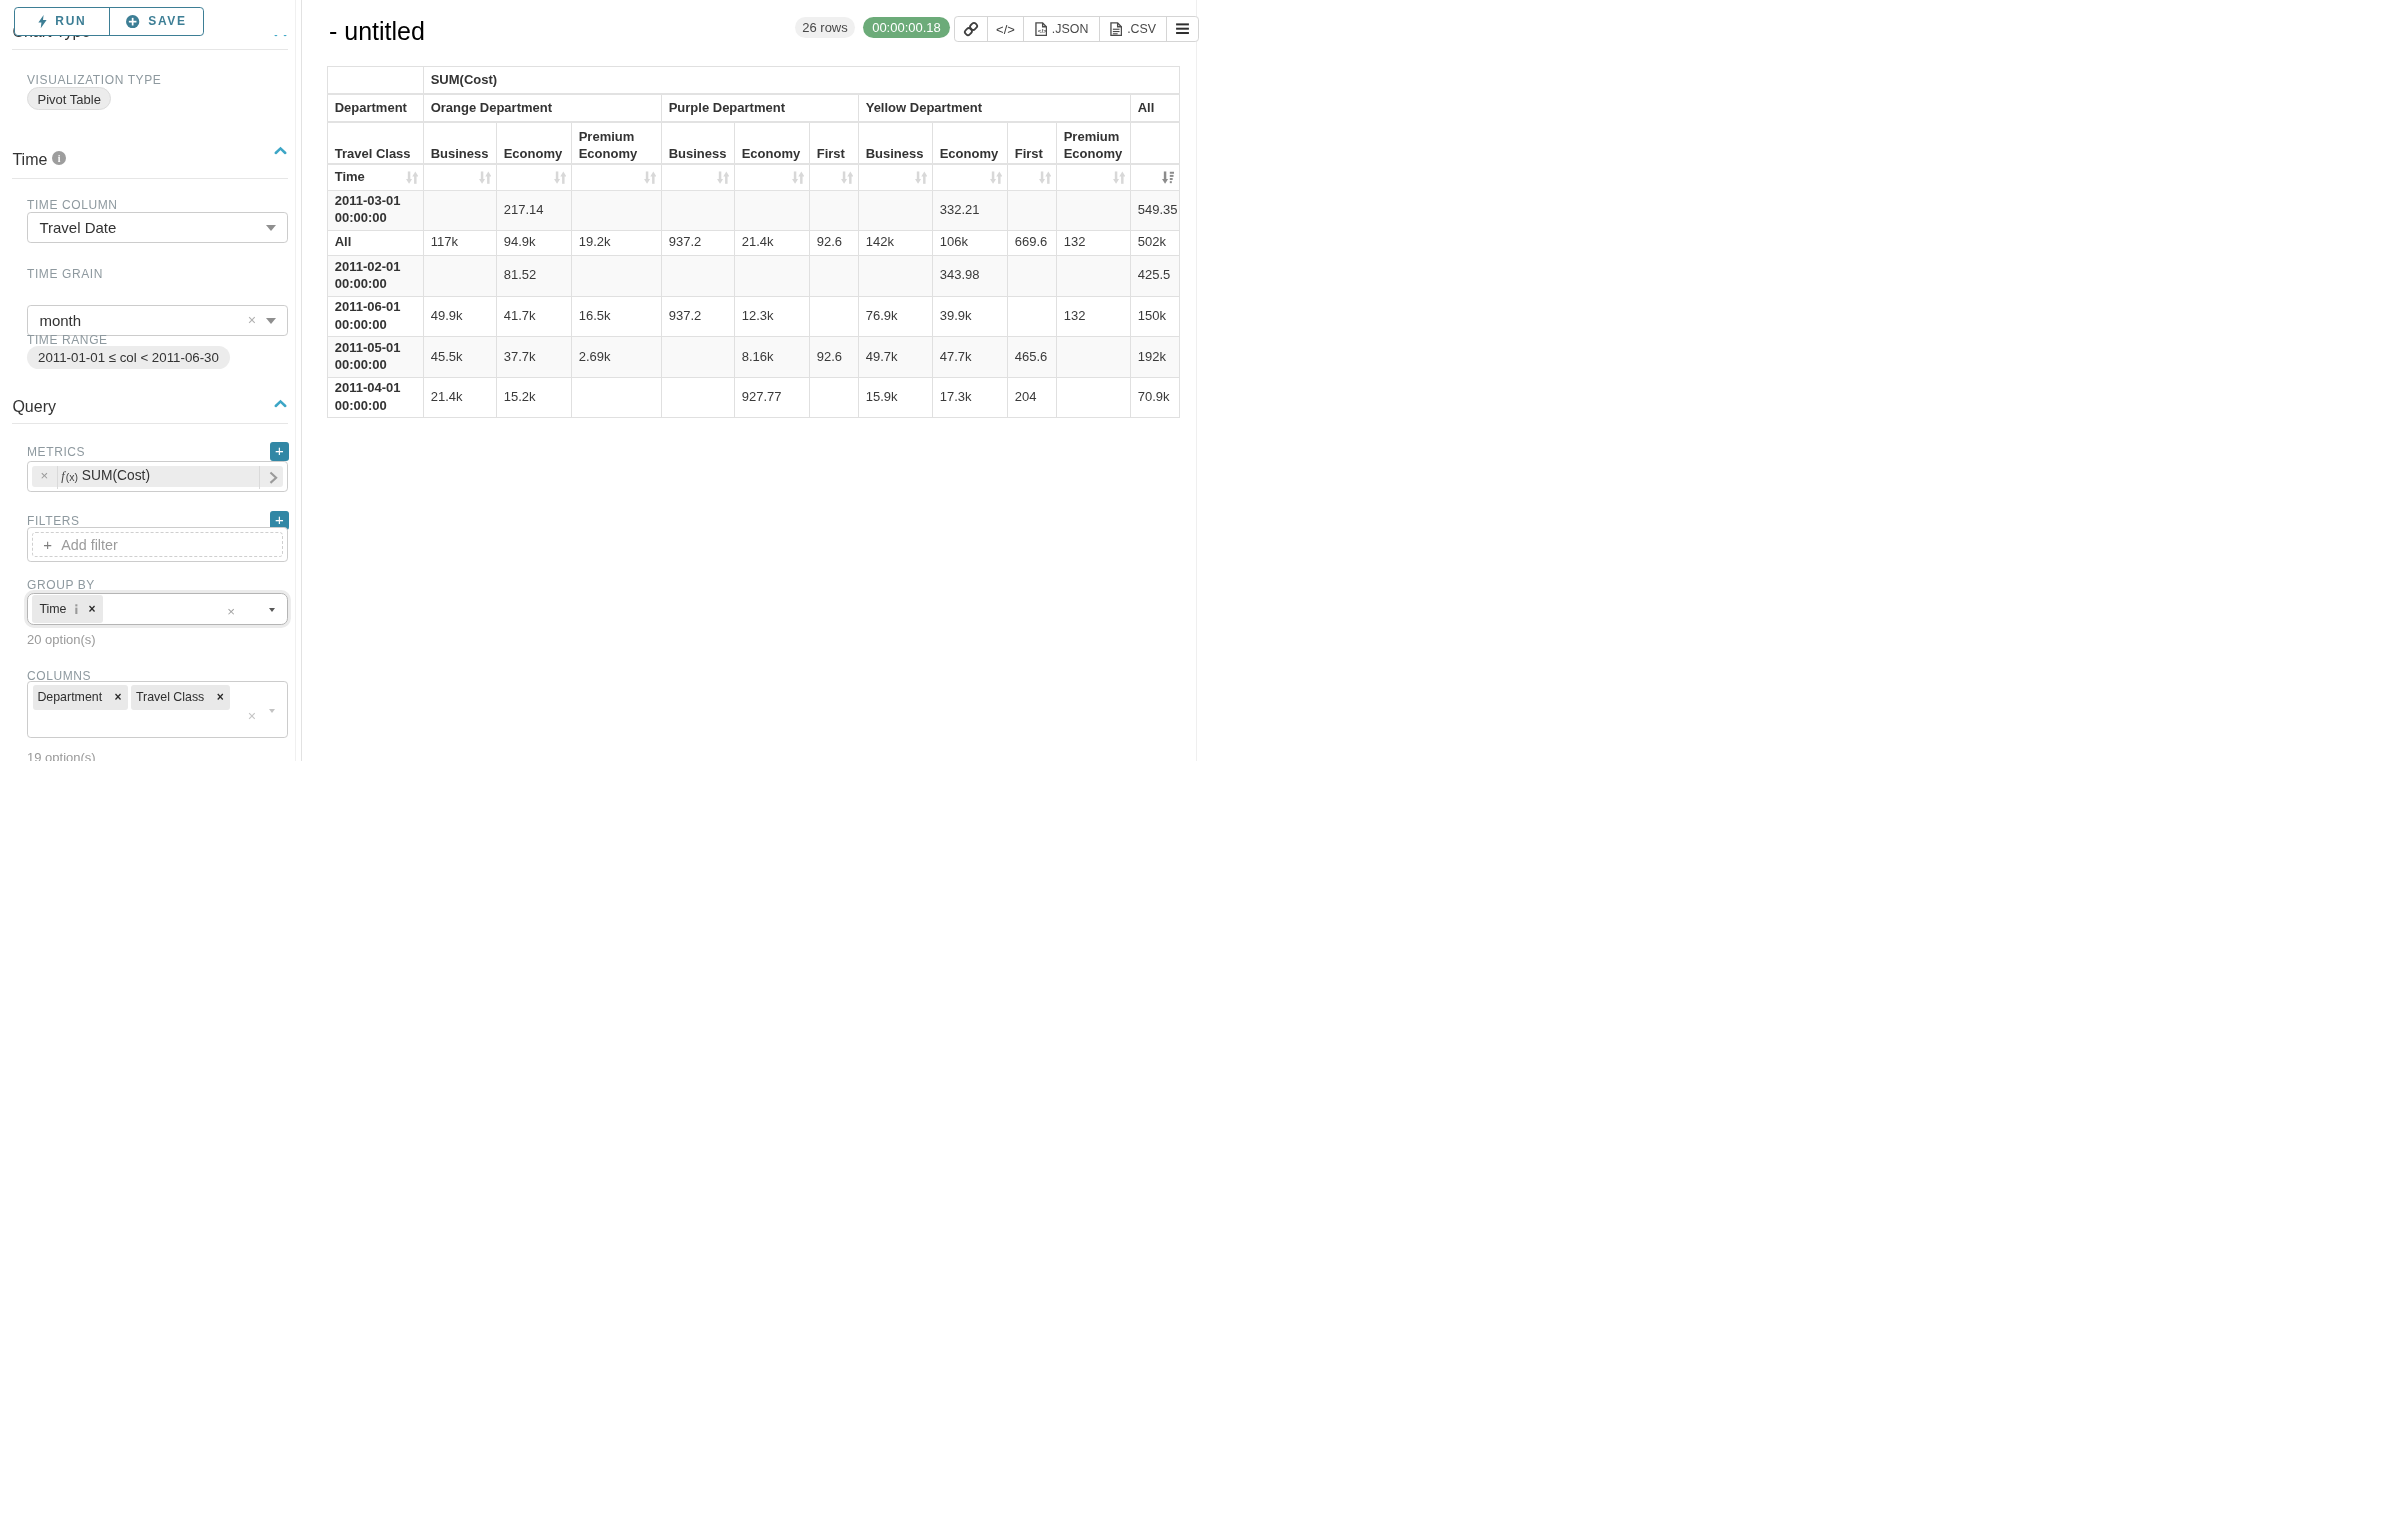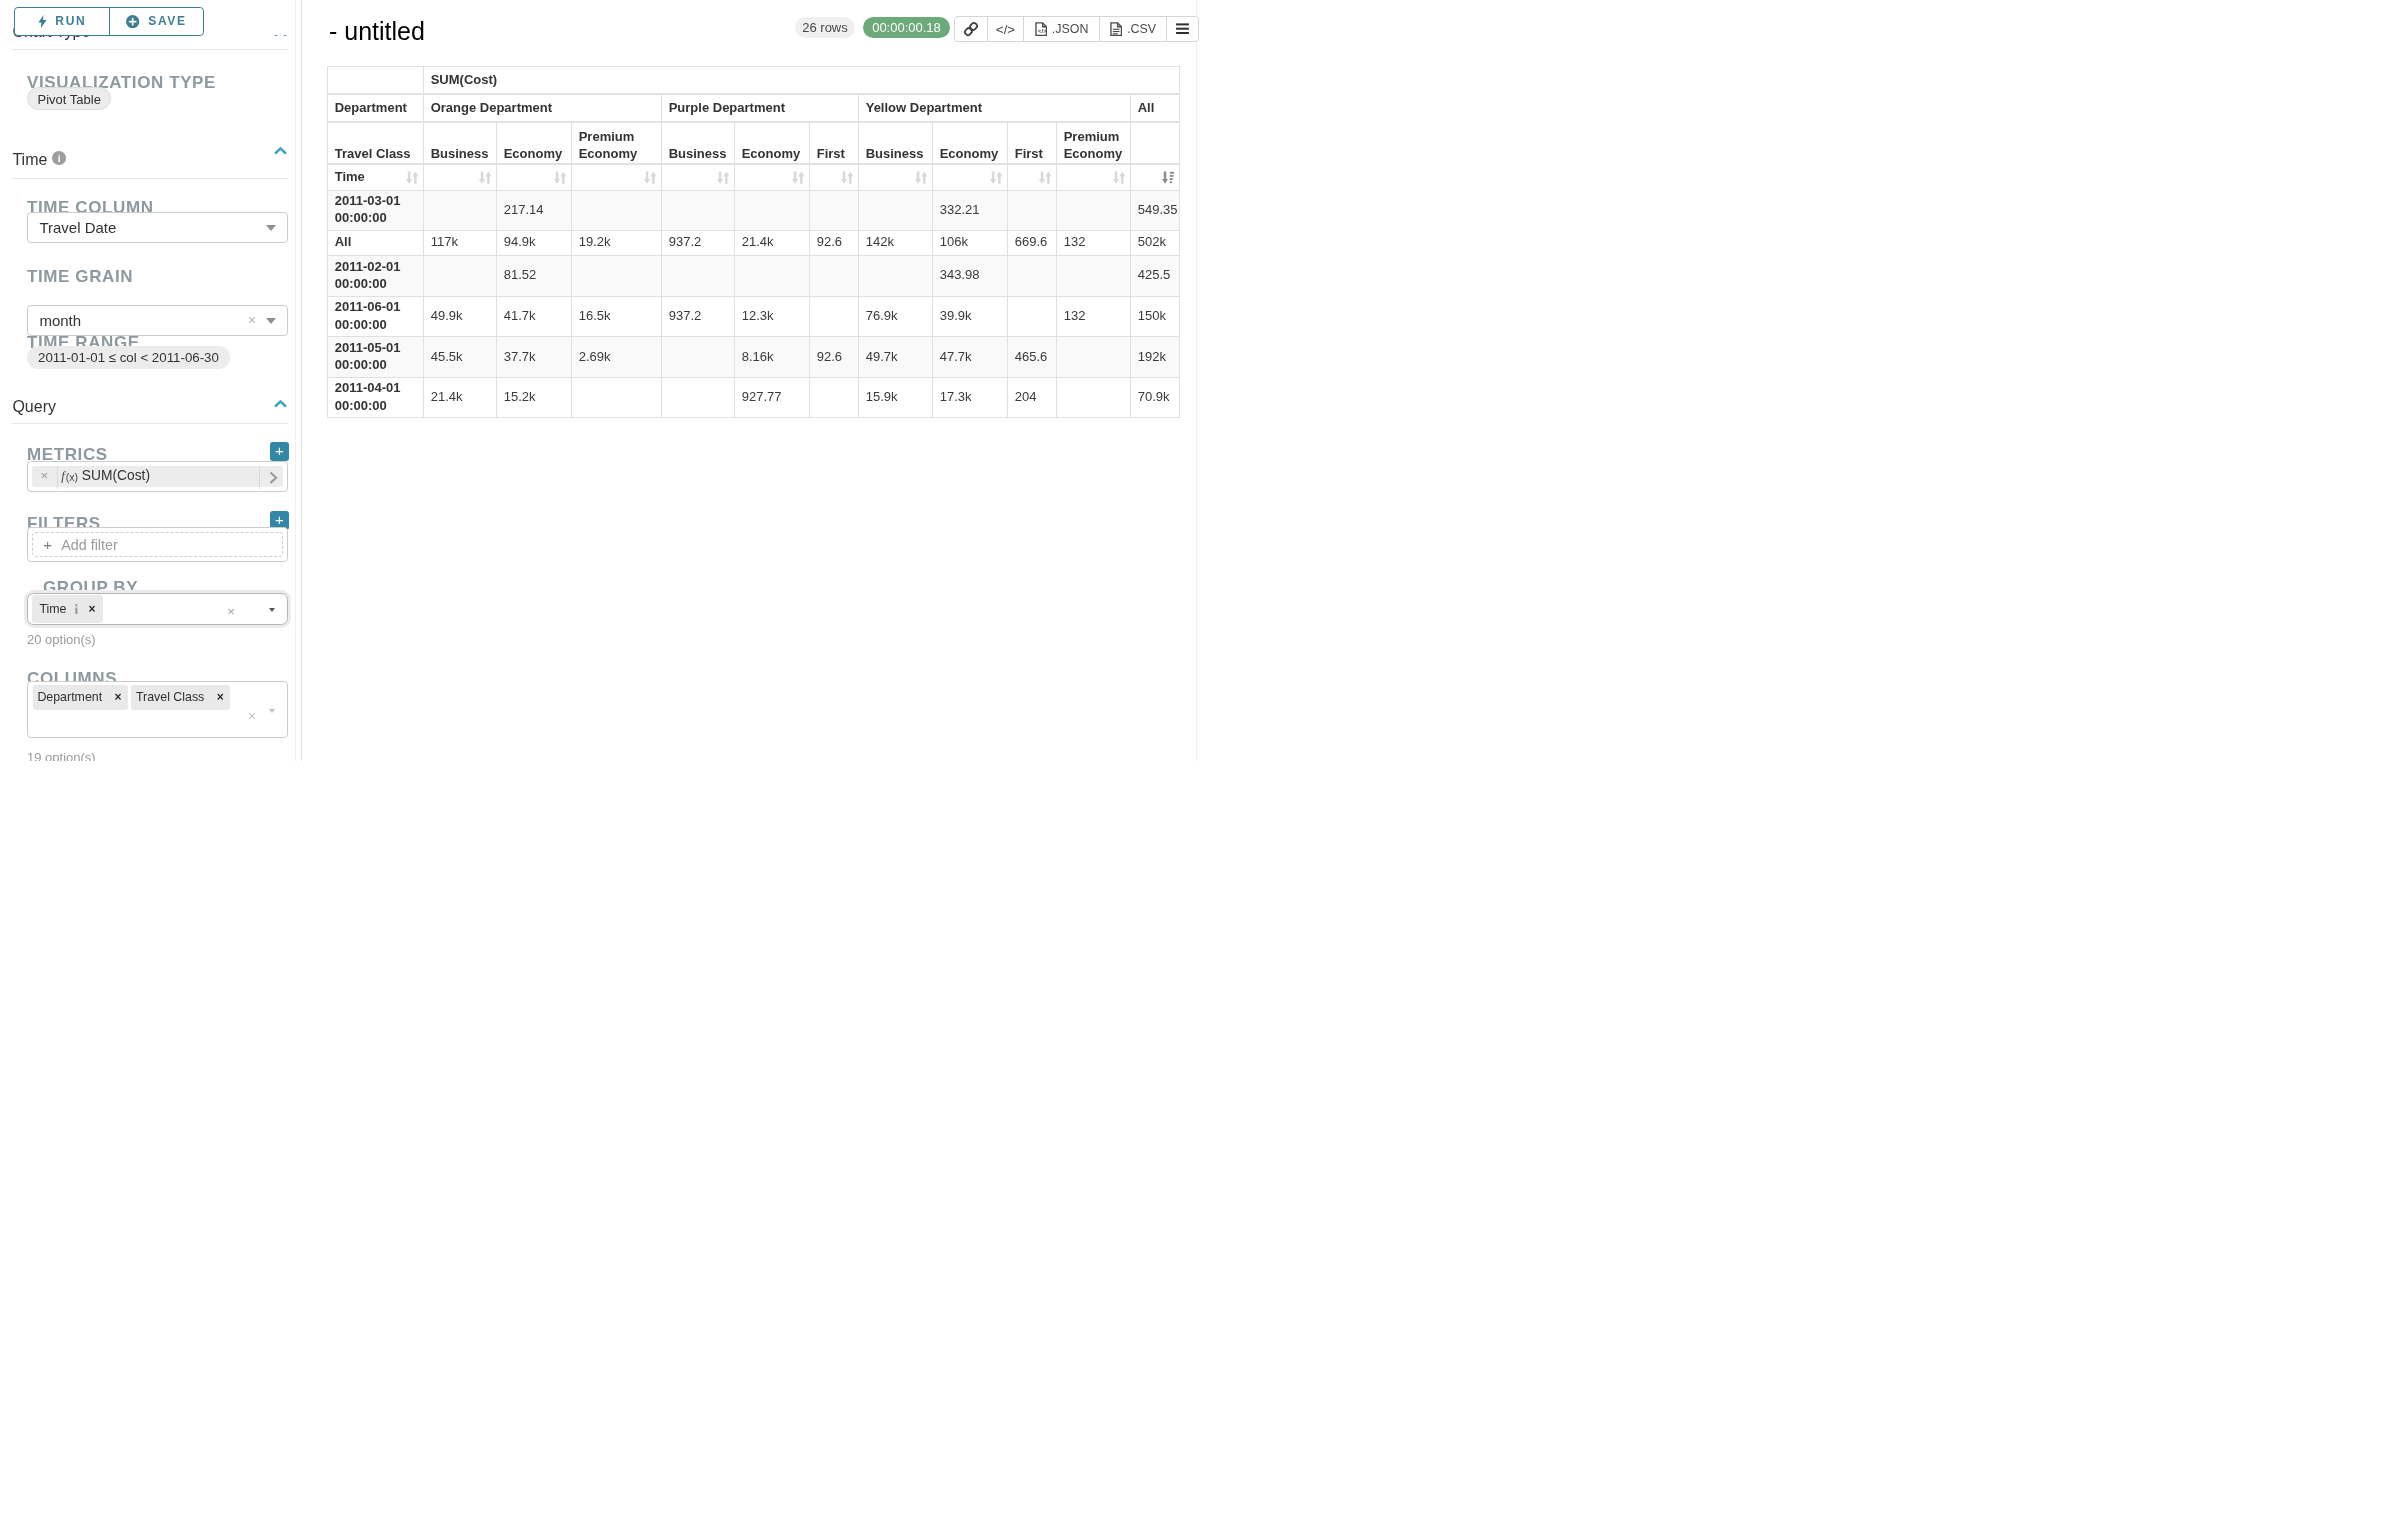--- a/index.html
+++ b/index.html
@@ -6,21 +6,21 @@
 html,body { width:1203px; height:761px; background:#fff; font-family:"Liberation Sans",sans-serif; overflow:hidden; position:relative; color:#333; }
 .abs { position:absolute; }
 
 
 #lpanel { position:absolute; left:0; top:0; width:302px; height:761px; background:#fff; }
 #lpanel .divider { position:absolute; right:0; top:0; width:1px; height:761px; background:#e2e2e2; }
 #lpanel .gutter { position:absolute; left:295px; top:0; width:1px; height:761px; background:#f0f0f0; }
 
 .secHead { position:absolute; left:12.4px; font-size:16px; color:#333; font-weight:400; }
 .hr { position:absolute; left:12.4px; width:276px; height:1px; background:#e6e6e6; }
-.lbl { position:absolute; left:27px; font-size:17px; color:#8e999f; letter-spacing:0.6px; font-weight:700; }
+.lbl { position:absolute; left:27px; font-size:12px; color:#8e999f; letter-spacing:0.6px; font-weight:400; }
 .ctl { position:absolute; left:27px; width:261px; border:1px solid #cccccc; border-radius:3.8px; background:#fff; }
 .seltext { font-size:15px; color:#333; }
 .fadedx { color:#b0b0b0; font-size:14.3px; }
 .dtri { width:0; height:0; border-left:5.2px solid transparent; border-right:5.2px solid transparent; border-top:6.2px solid #8f8f8f; position:absolute; }
 .dtri-sm { width:0; height:0; border-left:3.8px solid transparent; border-right:3.8px solid transparent; border-top:4.6px solid #c3c3c3; position:absolute; }
 .pill { position:absolute; background:#ececec; border-radius:9.5px; color:#333; }
 .plusbtn { position:absolute; width:19px; height:19px; background:#3187a5; border-radius:2.9px; color:#fff; text-align:center; }
 .plusbtn:before { content:"+"; font-size:15px; line-height:18px; font-weight:400; }
 .chev { stroke:#3da6c6; stroke-width:2.7; fill:none; stroke-linecap:round; }
 .token { background:#e9e9e9; border-radius:2.9px; display:inline-flex; align-items:center; font-size:12.4px; color:#2f2f2f; }
@@ -135,21 +135,21 @@
 
   <div class="lbl" style="top:514px;">FILTERS</div>
   <div class="plusbtn" style="left:270px;top:511px;"></div>
   <div class="ctl" style="top:527px;height:35px;">
     <div class="abs" style="left:3.8px;top:3.8px;right:3.8px;bottom:3.8px;border:1px dashed #cfcfcf;border-radius:3.8px;">
       <span class="abs" style="left:10.5px;top:2.9px;color:#7d7d7d;font-size:15px;">+</span>
       <span class="abs" style="left:28.5px;top:3.8px;color:#9b9b9b;font-size:14.3px;">Add filter</span>
     </div>
   </div>
 
-  <div class="lbl" style="top:578px;margin-left:16px;">GROUP BY</div>
+  <div class="lbl" style="top:578px;">GROUP BY</div>
   <div class="ctl" style="left:27px;top:593px;width:261px;height:32px;border:1.4px solid #b5b5b5;border-radius:6.7px;box-shadow:0 0 0 2.9px #ebebeb;">
     <span class="token" style="position:absolute;left:3.8px;top:1.4px;height:27.6px;padding:0 7.6px;">Time
       <svg width="6.7" height="10.5" viewBox="0 0 7 11" style="margin:0 0 0 6.7px;">
           <rect x="2.4" y="0.3" width="2.2" height="2.2" fill="#999"></rect>
           <rect x="2.4" y="3.8" width="2.2" height="7" fill="#999"></rect>
         </svg>
       <span style="margin-left:8.6px;font-weight:700;color:#2b2b2b;font-size:12px;">×</span>
     </span>
     <span class="abs" style="right:52px;top:9.5px;color:#a3a3a3;font-size:13.3px;">×</span>
     <div class="dtri-sm" style="right:12.4px;top:13.8px;border-top-color:#585858;"></div>

